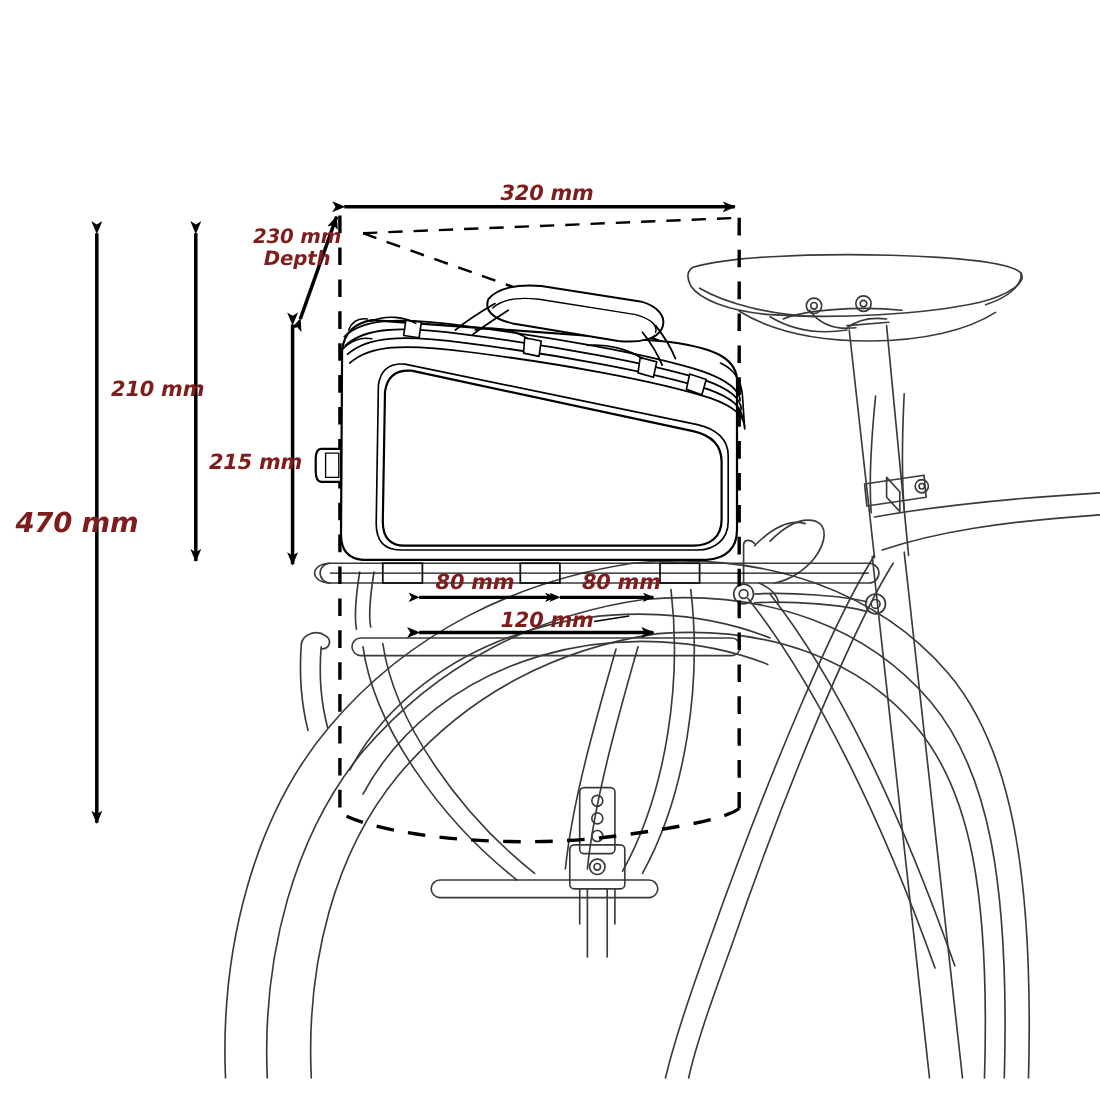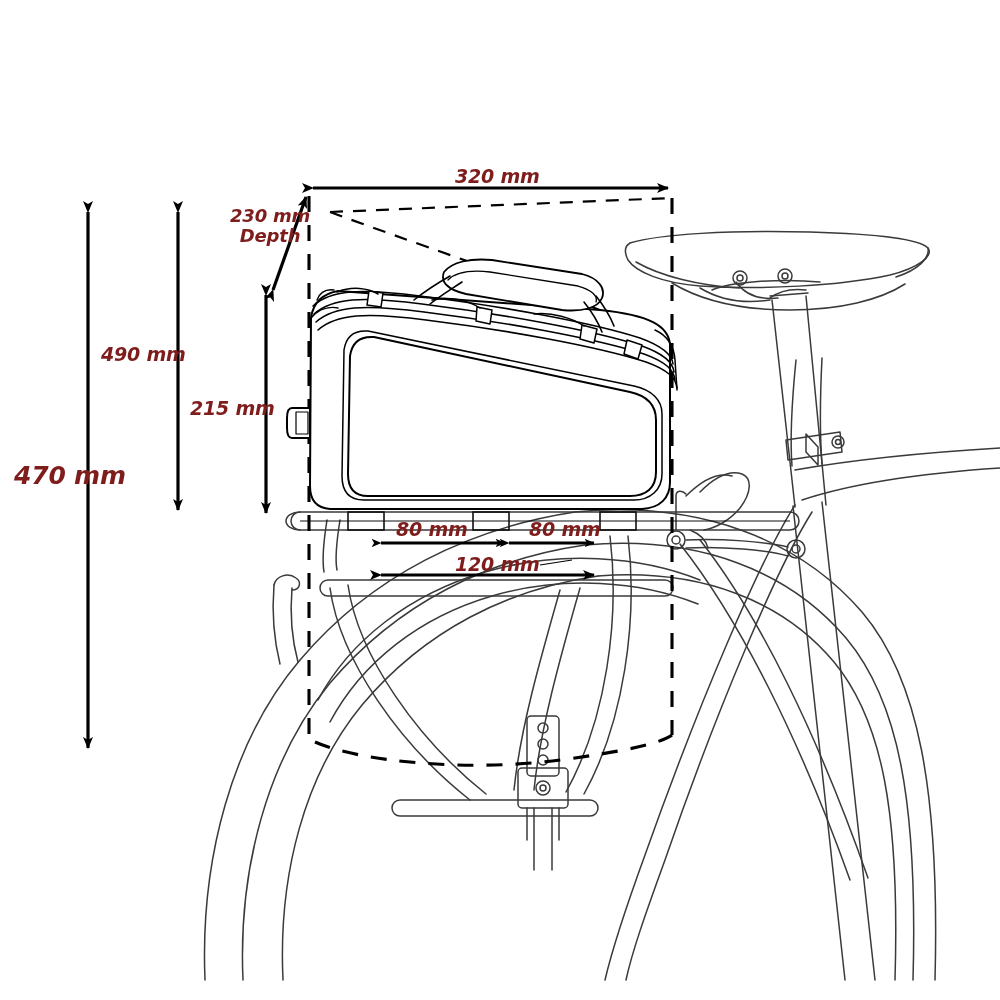--- a/index.html
+++ b/index.html
@@ -29,21 +29,21 @@
     font-family: "DejaVu Sans", "Liberation Sans", sans-serif;
     font-weight: bold;
     font-style: italic;
     color: #7f1d1d;
     white-space: nowrap;
     letter-spacing: -0.2px;
     line-height: 1.12;
   }
   .lbl-470 { left: 14px;  top: 462px;  font-size: 25px; }
   .lbl-280 { left: 101px; top: 344px;  font-size: 19px; }
-  .lbl-215 { left: 190px; top: 398px;  font-size: 19px; }
+  .lbl-215 { left: 190px; top: 410px;  font-size: 19px; }
   .lbl-230 { left: 202px; top: 206px;  font-size: 18px; text-align: center; margin-left: 28px; }
   .lbl-320 { left: 455px; top: 166px;  font-size: 19px; }
   .lbl-80a { left: 396px; top: 519px;  font-size: 19px; }
   .lbl-80b { left: 529px; top: 519px;  font-size: 19px; }
   .lbl-190 { left: 455px; top: 554px;  font-size: 19px; }
 </style>
 </head>
 <body>
 
 <div id="stage">
@@ -286,21 +286,21 @@
     </g>
 
     <g stroke="#000" stroke-width="1.2" fill="none">
       <path d="M540 565 L 572 560"></path>
     </g>
 
   </svg>
 
   <div class="dim-label lbl-470">470 mm</div>
 
-  <div class="dim-label lbl-280">490 mm</div>
+  <div class="dim-label lbl-280">210 mm</div>
 
   <div class="dim-label lbl-215">215 mm</div>
 
   <div class="dim-label lbl-230">
     <div>230 mm</div>
     <div>Depth</div>
   </div>
 
   <div class="dim-label lbl-320">320 mm</div>
 

